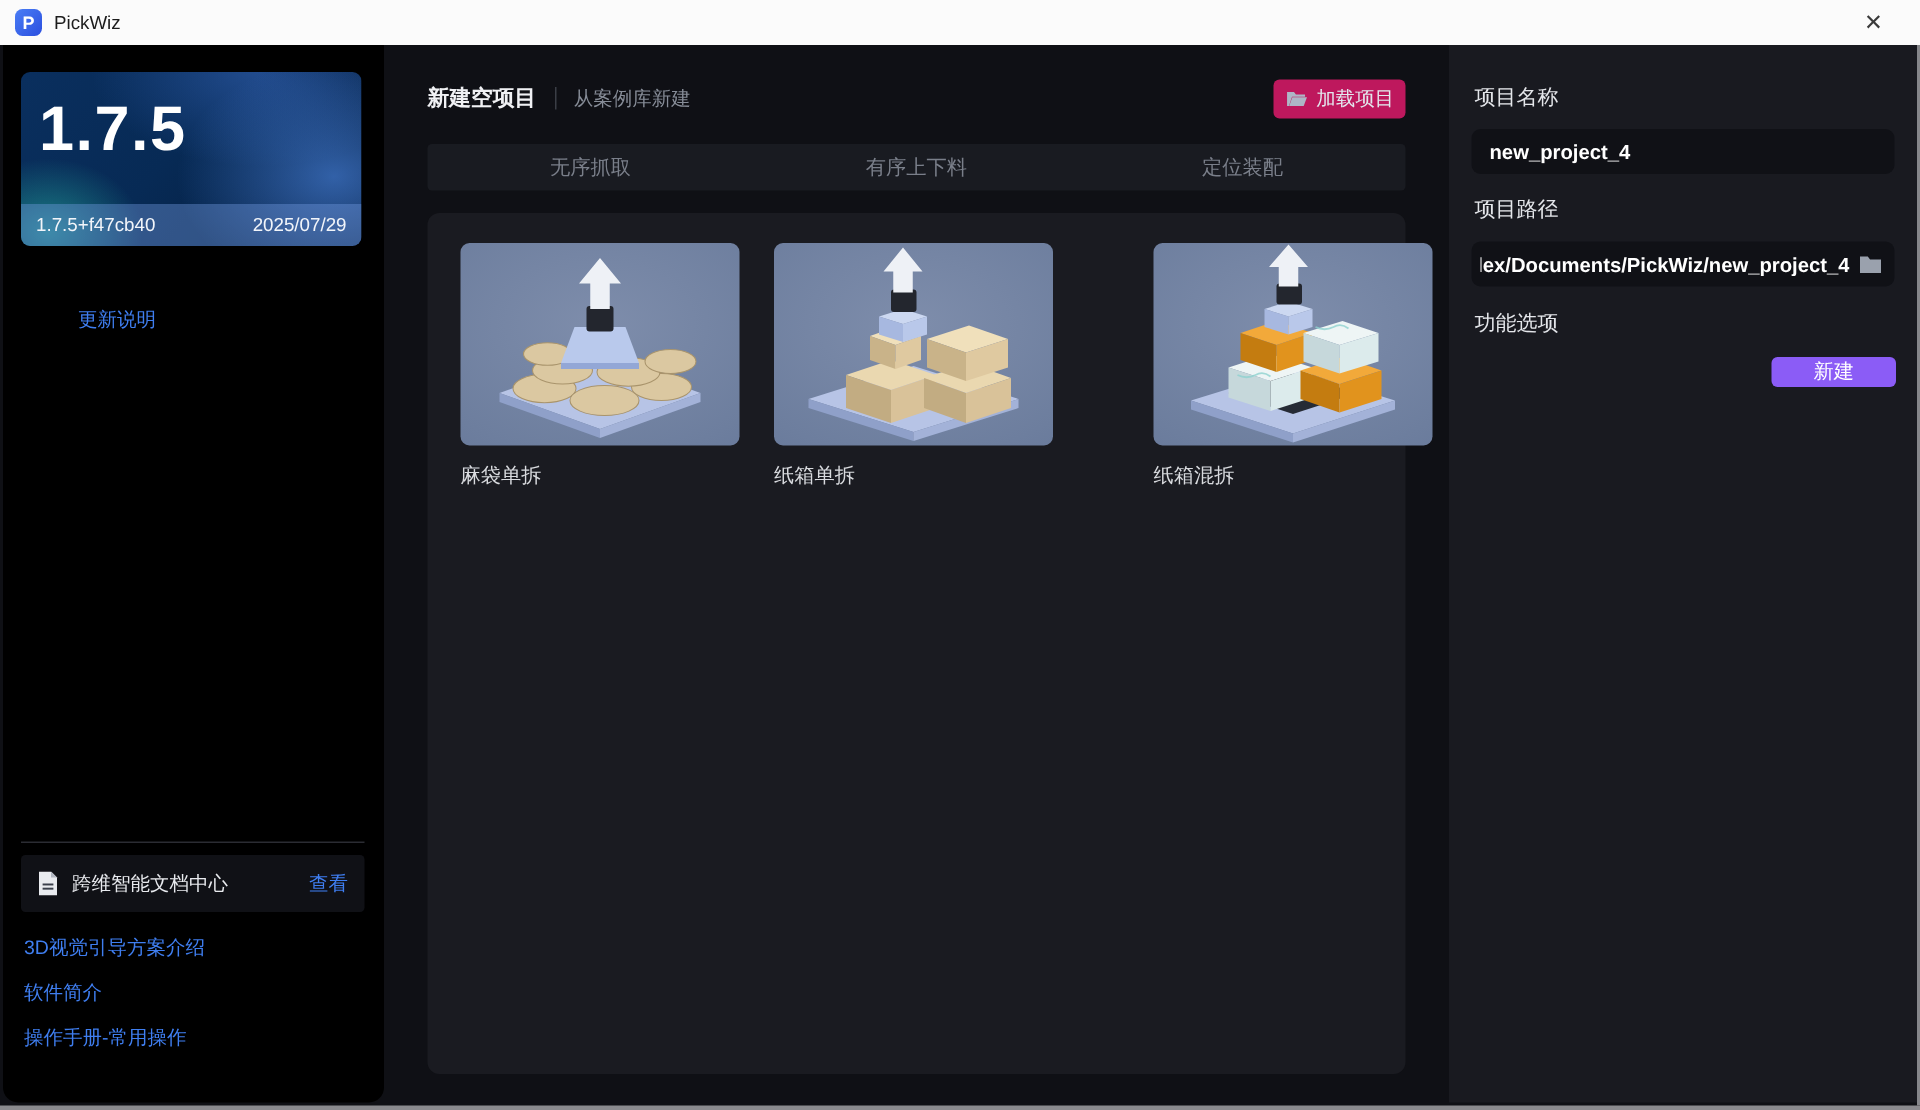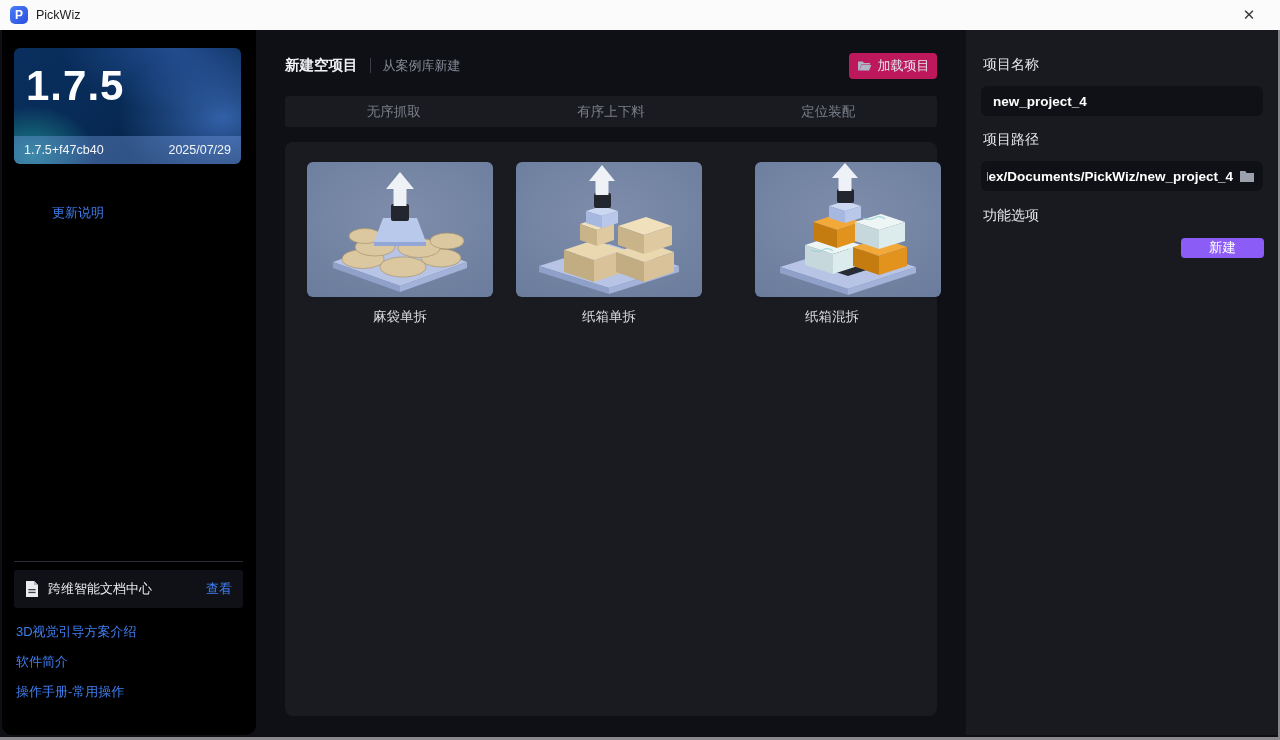--- a/index.html
+++ b/index.html
@@ -90,26 +90,26 @@
   .tab {
     flex:1; display:flex; align-items:center; justify-content:center;
     color:#7a7f8a; font-size:13.5px; cursor:pointer;
   }
   .tab.active { background:#3c63f4; color:#fff; border-radius:4px; font-weight:500; }
   .content-panel {
     position:absolute; left:285px; top:142px; width:652px; height:574px;
     background:#1a1b21; border-radius:8px;
   }
   .tpl-card { position:absolute; top:20px; width:186px; cursor:pointer; }
-  .tpl-card.c0 { left:22px; } .tpl-card.c1 { left:231px; } .tpl-card.c2 { left:438px;padding-left:32px; }
+  .tpl-card.c0 { left:22px; } .tpl-card.c1 { left:231px; } .tpl-card.c2 { left:452px;padding-left:32px; }
   .tpl-img {
     width:186px; height:135px; border-radius:6px; overflow:hidden;
     background:radial-gradient(130% 120% at 50% 40%, #7e8dab 0%, #6d7e9e 55%, #5e7093 100%);
   }
-  .tpl-label { margin-top:11px; text-align:center; color:#d9dbdf; font-size:13.5px; }
+  .tpl-label { margin-top:11px; color:#d9dbdf; font-size:13.5px; }
 
   
   .right-panel {
     position:absolute; left:966px; top:30px; width:312px; height:705px;
     background:#191a20;
   }
   .rp-label { position:absolute; left:17px; color:#e4e6ea; font-size:14px; }
   .rp-name-label { top:26px; }
   .rp-path-label { top:101px; }
   .rp-opt-label  { top:177px; }

